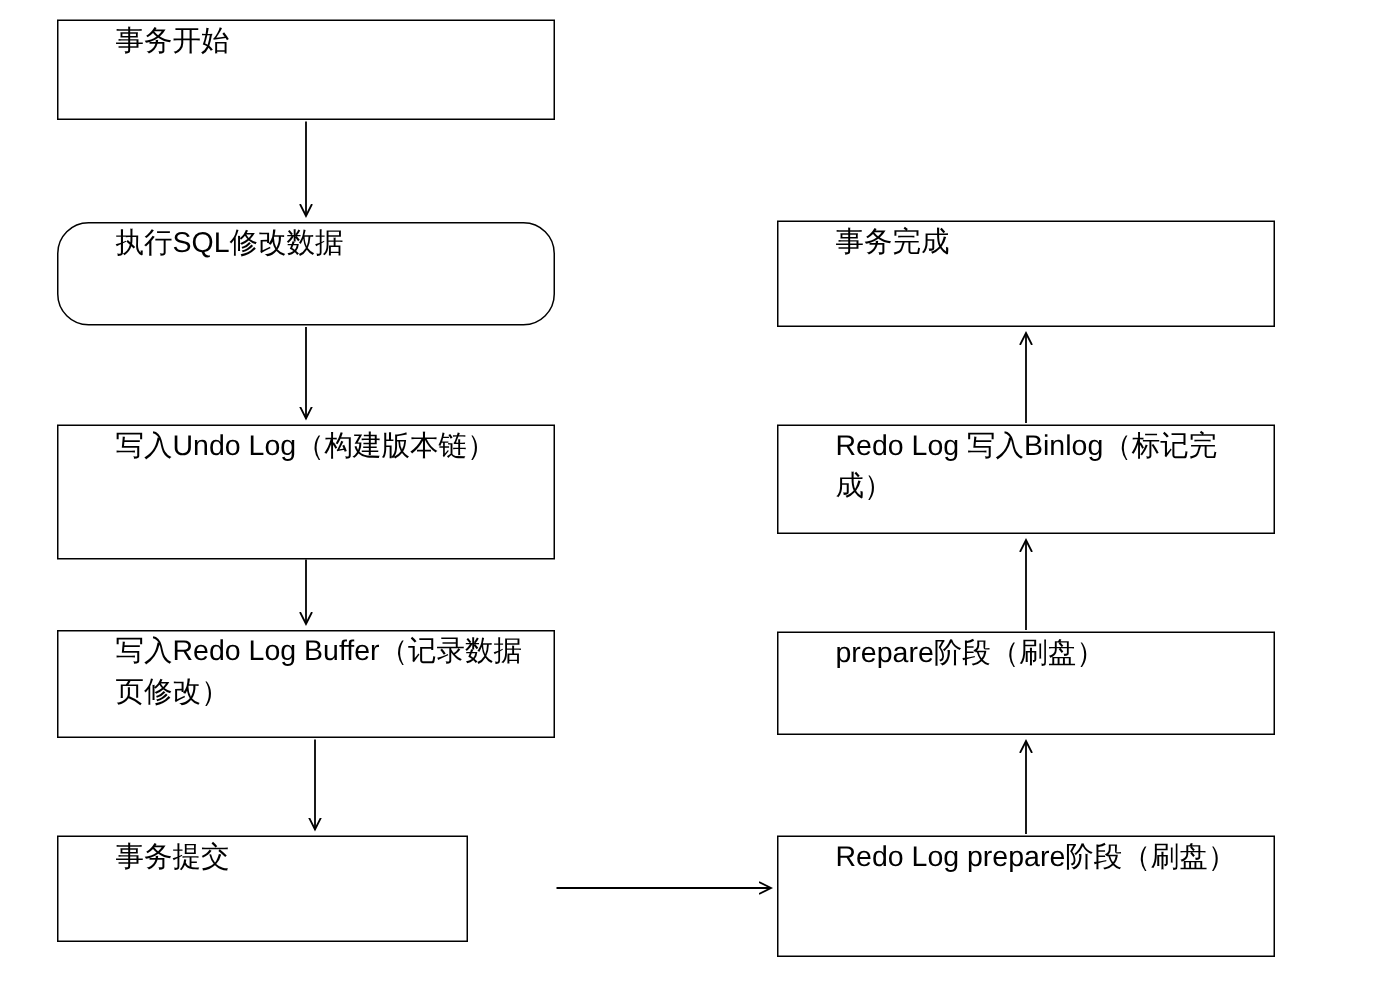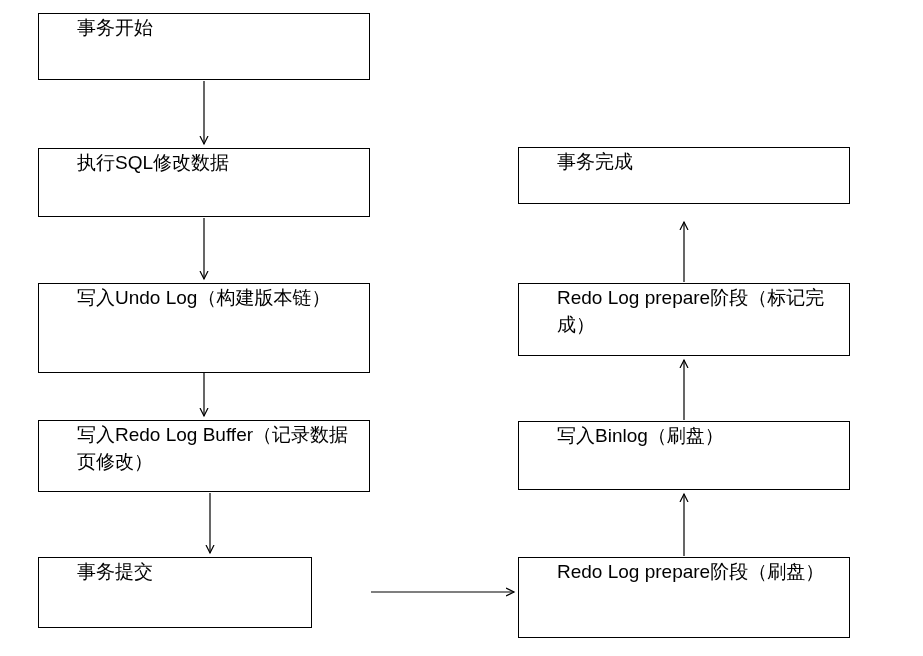--- a/index.html
+++ b/index.html
@@ -24,26 +24,26 @@
     align-items: flex-start;
     font-size: 19px;
     line-height: 27px;
     color: #000000;
     padding-left: 38px;
     padding-right: 2px;
     overflow: hidden;
   }
   
   .n-txn-start     { left: 38px;  top: 13px;  width: 332px; height: 67px; }
-  .n-exec-sql      { left: 38px;  top: 148px; width: 332px; height: 69px; }
+  .n-exec-sql      { left: 38px;  top: 148px; width: 332px; height: 69px; border-radius: 21px; }
   .n-undo-log      { left: 38px;  top: 283px; width: 332px; height: 90px; }
   .n-redo-buffer   { left: 38px;  top: 420px; width: 332px; height: 72px; }
   .n-txn-commit    { left: 38px;  top: 557px; width: 274px; height: 71px; }
   
-  .n-txn-complete  { left: 518px; top: 147px; width: 332px; height: 57px; }
+  .n-txn-complete  { left: 518px; top: 147px; width: 332px; height: 71px; }
   .n-redo-commit   { left: 518px; top: 283px; width: 332px; height: 73px; }
   .n-binlog        { left: 518px; top: 421px; width: 332px; height: 69px; }
   .n-redo-prepare  { left: 518px; top: 557px; width: 332px; height: 81px; }
 
   .edges-layer {
     position: absolute;
     left: 0;
     top: 0;
     width: 923px;
     height: 656px;
@@ -92,24 +92,24 @@
 
   <div class="node n-txn-commit">
     <span>事务提交</span>
   </div>
 
   <div class="node n-txn-complete">
     <span>事务完成</span>
   </div>
 
   <div class="node n-redo-commit">
-    <span>Redo Log prepare阶段（标记完成）</span>
+    <span>Redo Log 写入Binlog（标记完成）</span>
   </div>
 
   <div class="node n-binlog">
-    <span>写入Binlog（刷盘）</span>
+    <span>prepare阶段（刷盘）</span>
   </div>
 
   <div class="node n-redo-prepare">
     <span>Redo Log prepare阶段（刷盘）</span>
   </div>
 
 </div>
 
 </body></html>

